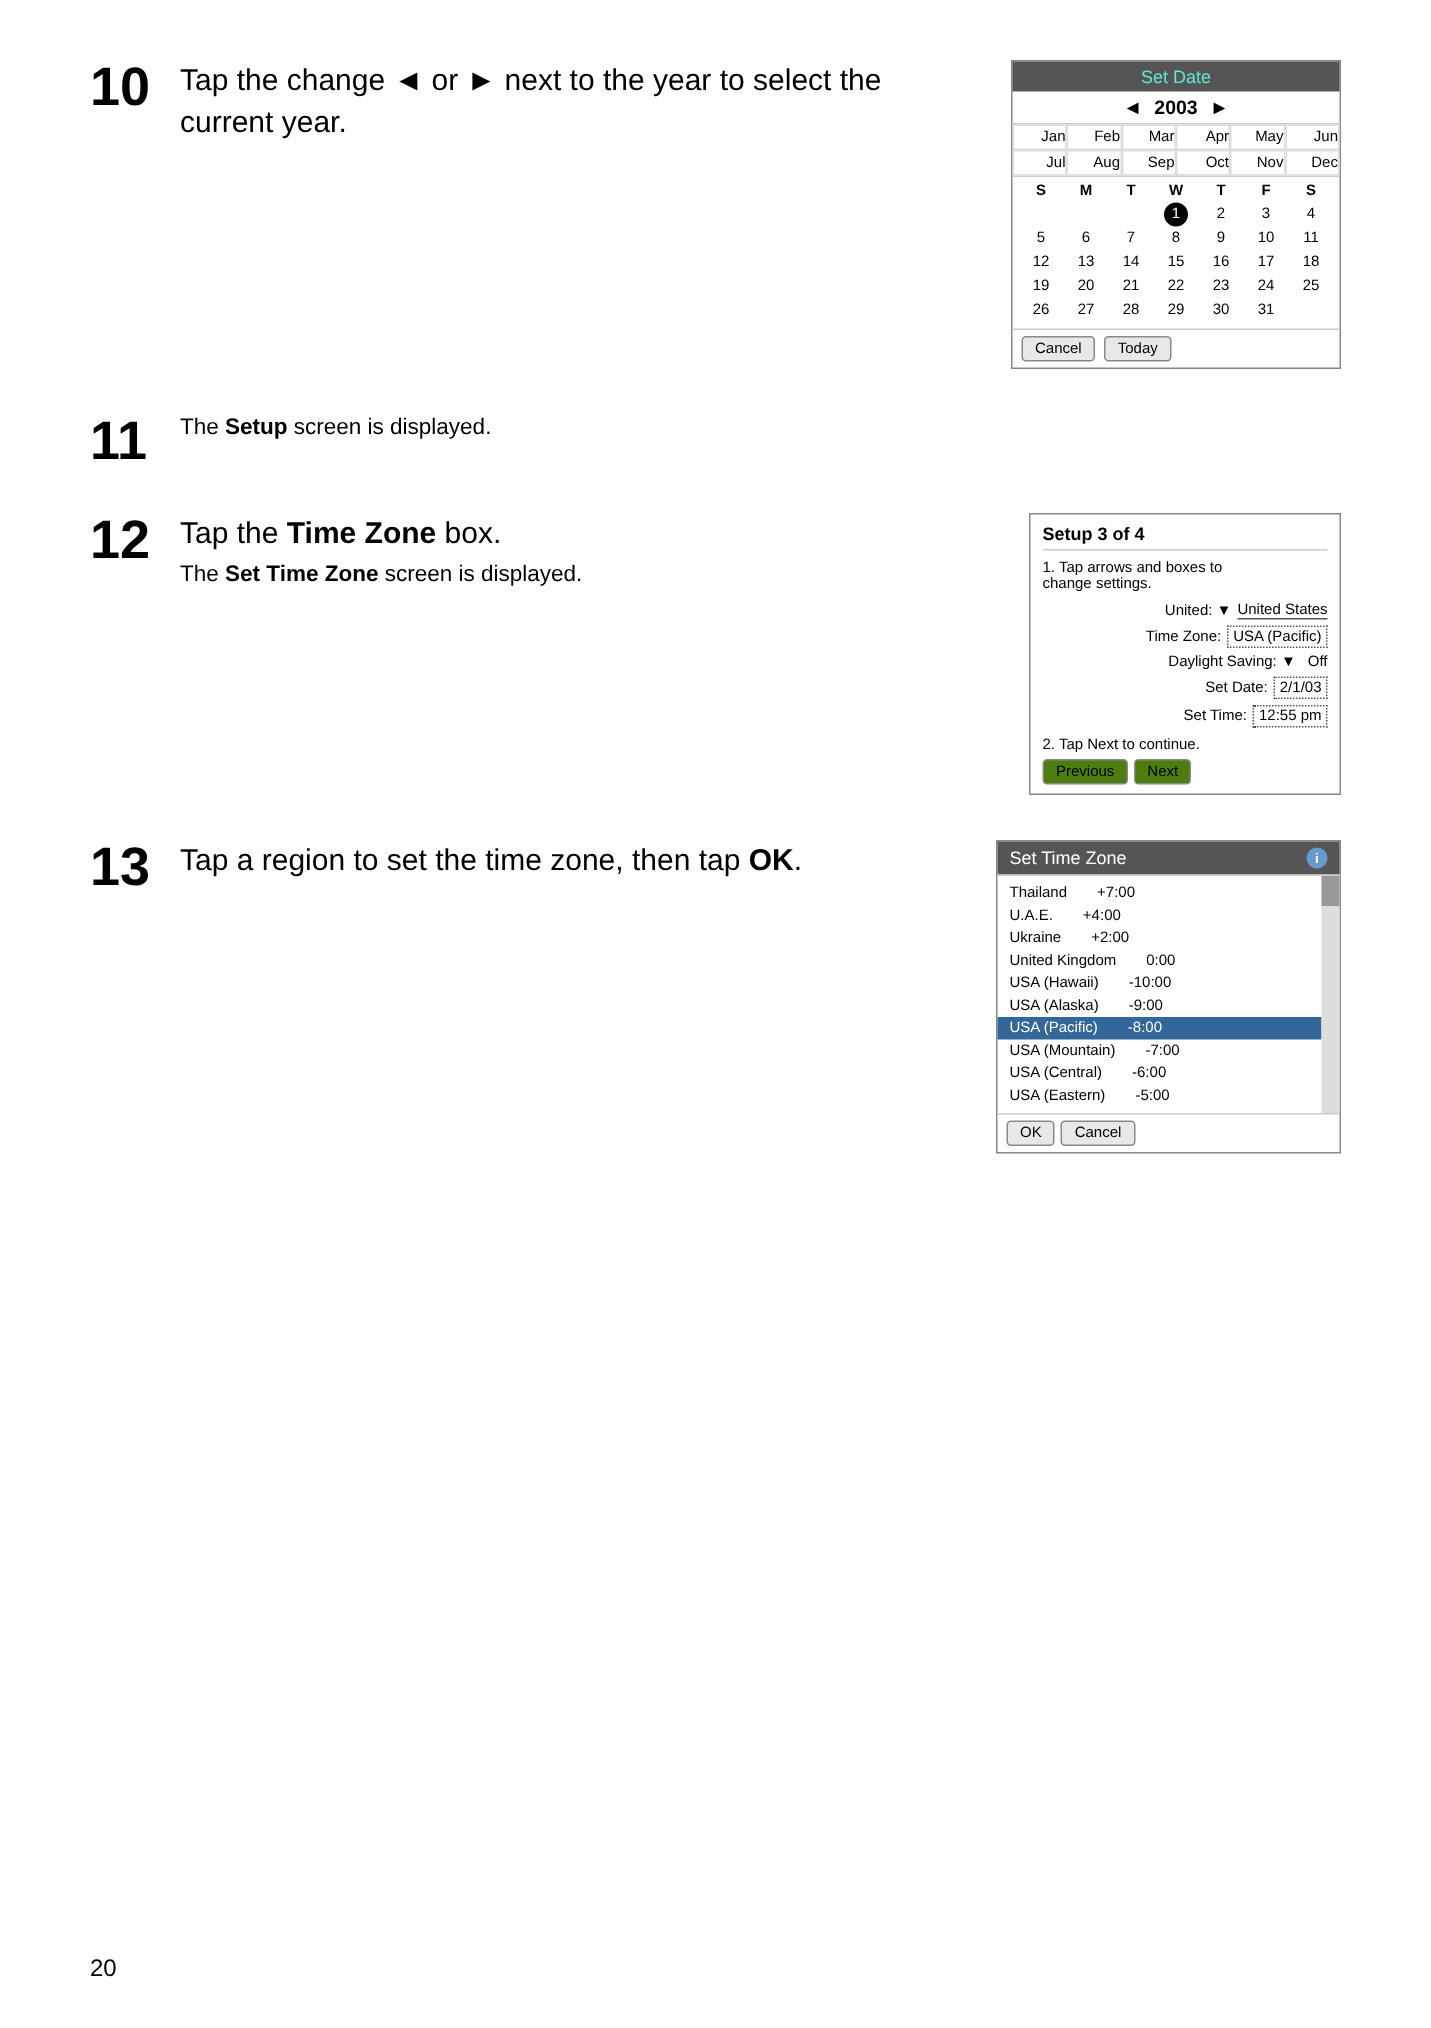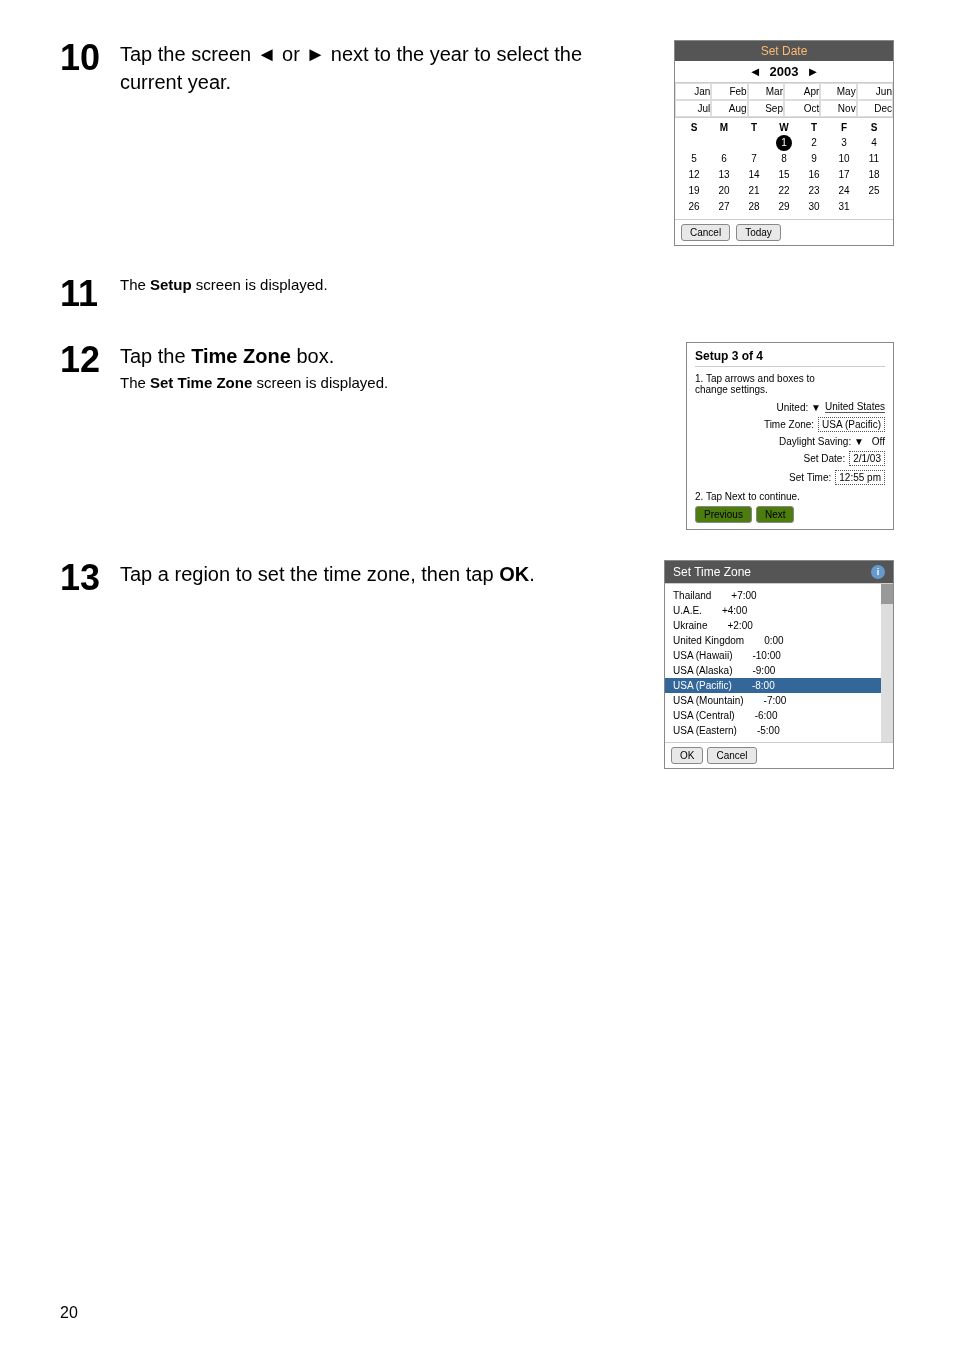--- a/index.html
+++ b/index.html
@@ -47,21 +47,21 @@
     
     .calendar-widget {
       border: 1px solid #888;
       width: 220px;
       font-size: 11px;
       background: #fff;
     }
 
     .calendar-header {
       background: #555;
-      color: #fdba74;
+      color: #5eead4;
       text-align: center;
       padding: 3px 0;
       font-size: 12px;
     }
 
     .calendar-year-row {
       display: flex;
       justify-content: center;
       align-items: center;
       gap: 8px;
@@ -299,21 +299,21 @@
   </style>
 </head>
 <body>
 
 <div class="step">
   <div class="step-number">10</div>
   <div class="step-content">
     <div class="step-layout">
       <div class="step-text-area">
         <div class="step-title">
-          Tap the screen ◄ or ► next to the year to select the current year.
+          Tap the change ◄ or ► next to the year to select the current year.
         </div>
       </div>
       <div class="step-right">
 
         <div class="calendar-widget">
           <div class="calendar-header">Set Date</div>
           <div class="calendar-year-row">
             <span>◄</span>
             <span>2003</span>
             <span>►</span>

